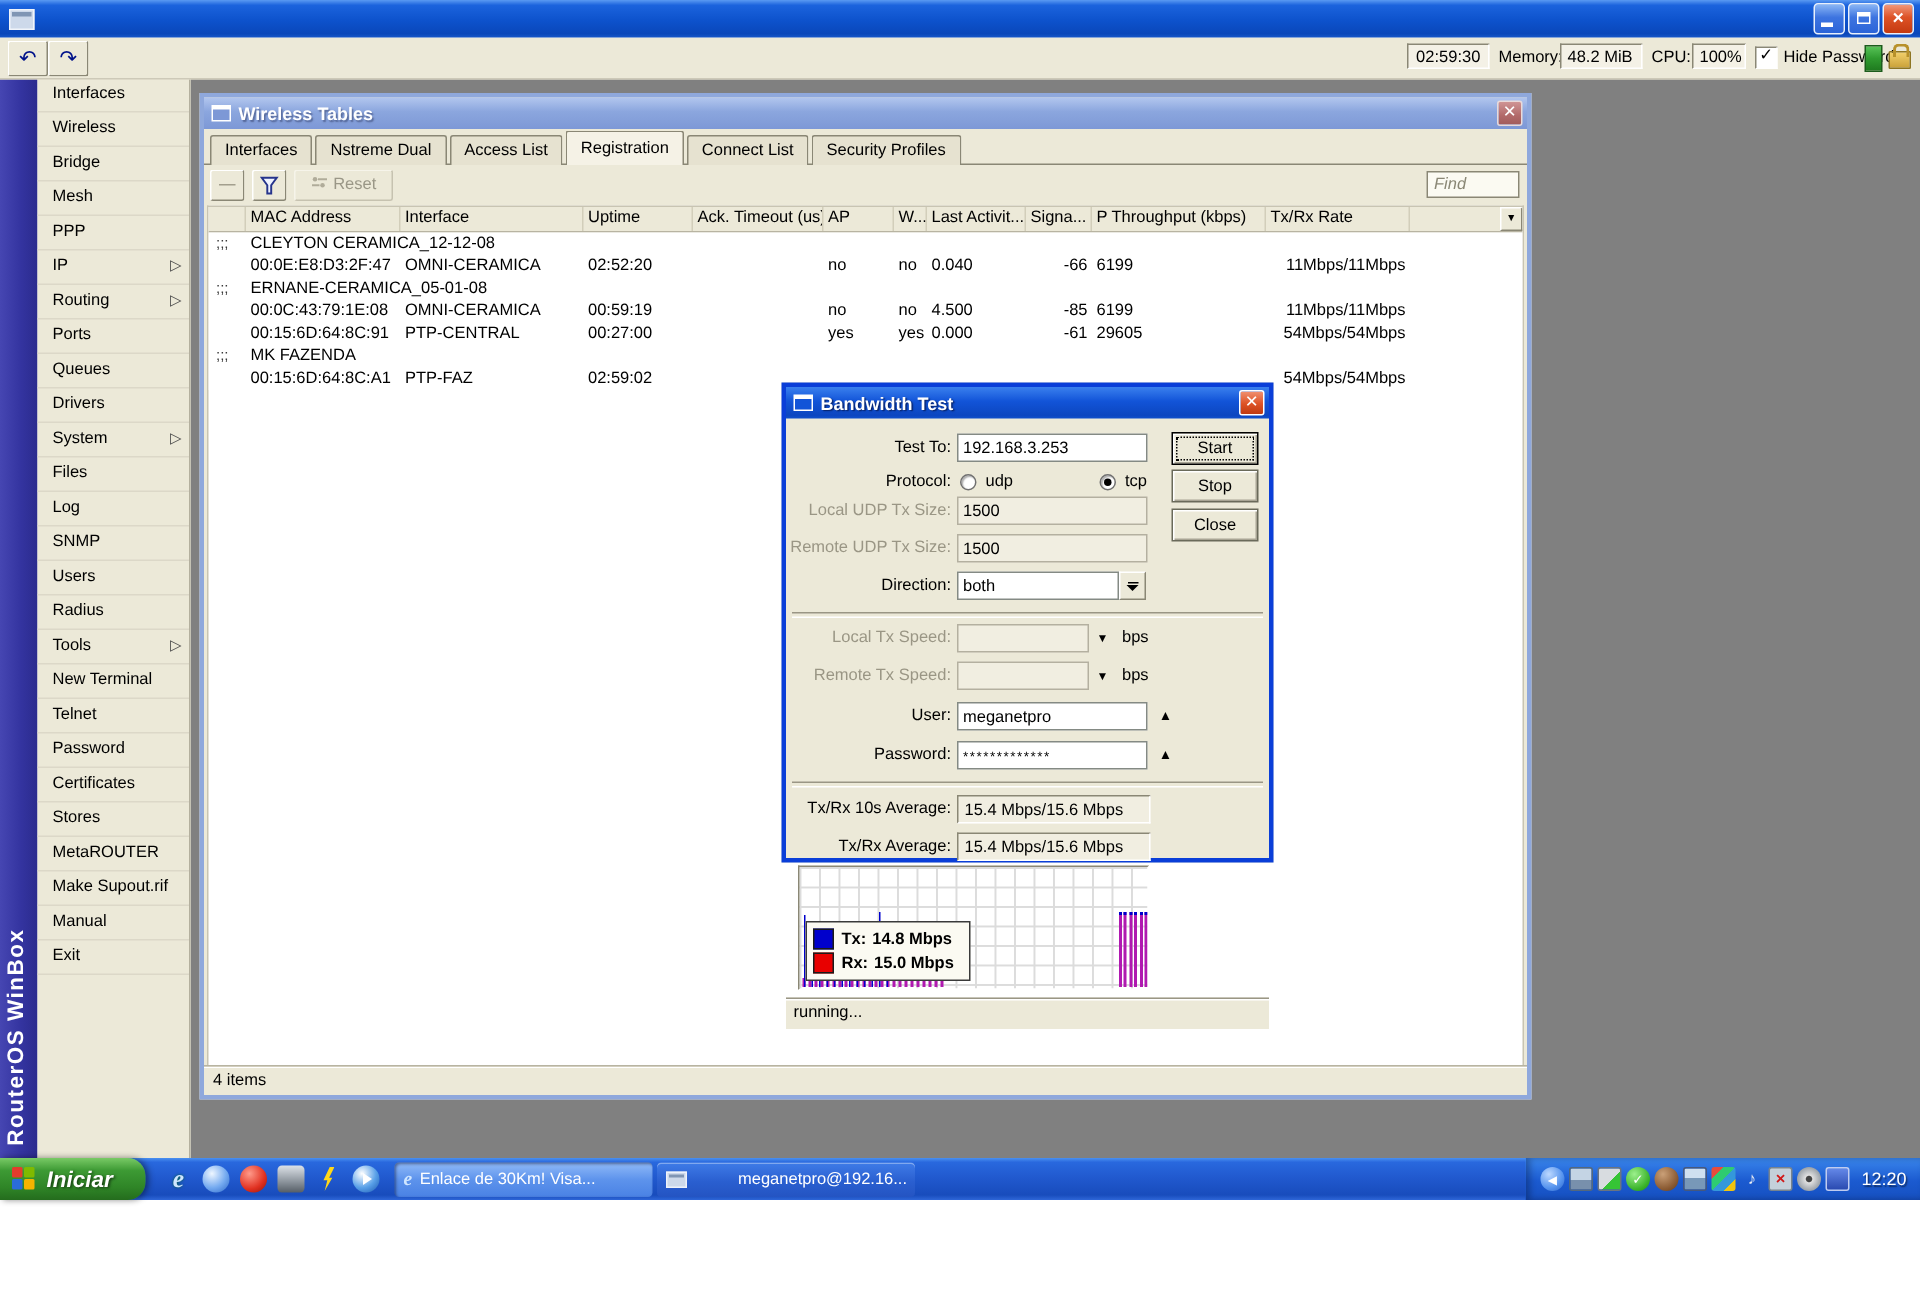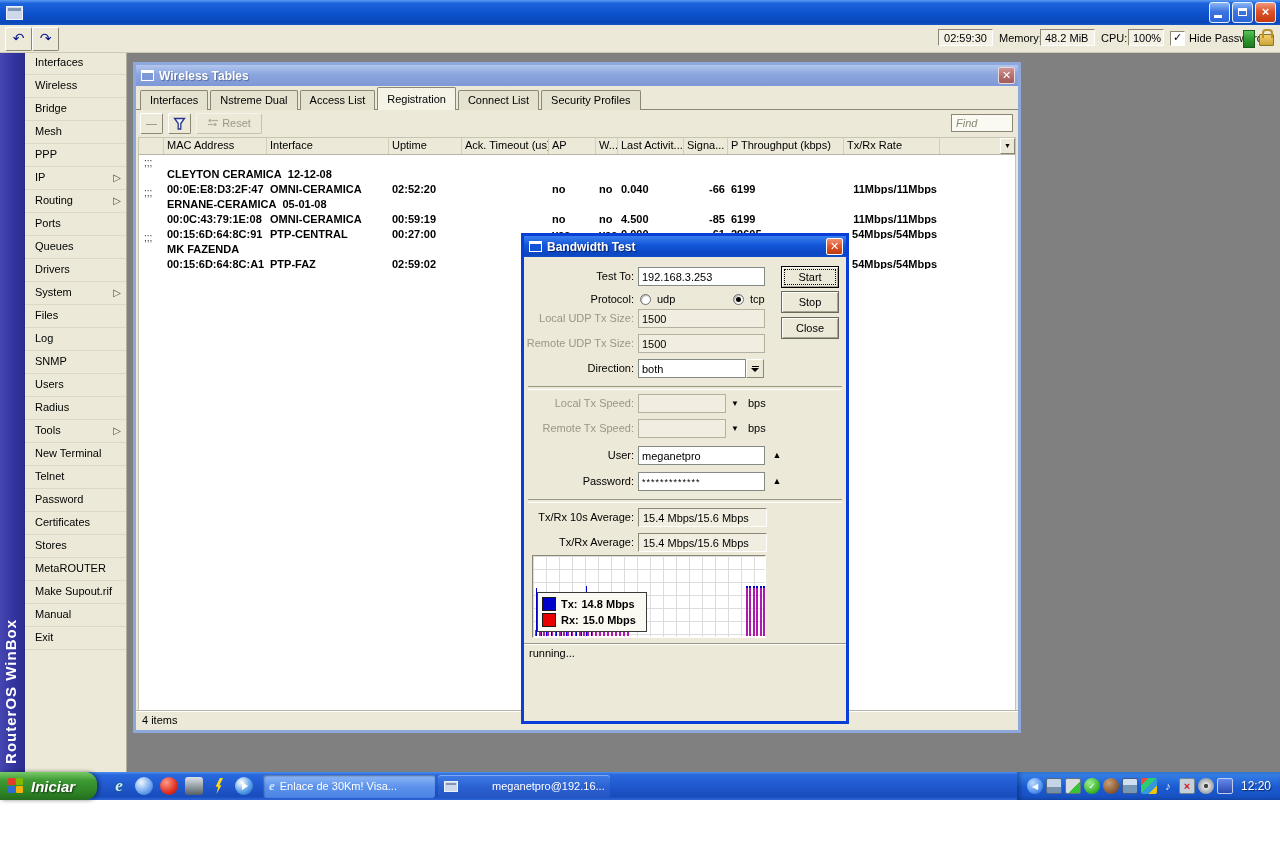--- a/index.html
+++ b/index.html
@@ -75,27 +75,27 @@
   .table-area{flex:1;margin:0 2px;background:#fff;position:relative;overflow:hidden;
     border:1px solid #c8c4b2;border-bottom:none;}
   .grid-header{display:flex;height:16px;background:#ece9d8;border-bottom:1px solid #b8b4a2;}
   .hc{box-sizing:border-box;padding:1px 3px 0;border-right:1px solid #d2ceba;white-space:nowrap;overflow:hidden;flex:0 0 auto;}
   .hfill{flex:1 1 auto;}
   .hdrop{flex:0 0 15px;background:#ece9d8;border:1px solid;border-color:#fff #8a8775 #8a8775 #fff;
     font-size:7px;line-height:13px;text-align:center;box-sizing:border-box;}
   .col0{width:25px;}.col1{width:103px;}.col2{width:122px;}.col3{width:73px;}.col4{width:87px;}
   .col5{width:47px;}.col6{width:22px;}.col7{width:66px;}.col8{width:44px;}.col9{width:116px;}.col10{width:96px;}
   .trow,.grow{display:flex;height:15px;line-height:15px;white-space:nowrap;background:#fff;}
-  .tc{box-sizing:border-box;padding:12px 3px;overflow:hidden;flex:0 0 auto;font-weight:bold;}
+  .tc{box-sizing:border-box;padding:0 3px;overflow:hidden;flex:0 0 auto;}
   .ra{text-align:right;}
   .gflag{flex:0 0 25px;box-sizing:border-box;padding-left:5px;color:#3a3a3a;font-size:10px;}
   .ww-status{flex:0 0 19px;border-top:1px solid #b8b4a2;box-shadow:inset 0 1px 0 #fff;
     line-height:18px;padding-left:6px;background:#ece9d8;}
   
-  .bt{position:absolute;left:521px;top:233px;width:328px;height:491px;box-sizing:border-box;
+  .bt{position:absolute;left:521px;top:255px;width:328px;height:320px;box-sizing:border-box;
     border:3px solid #0a3ed8;background:#ece9d8;z-index:50;}
   .bt-title{height:21px;background:linear-gradient(180deg,#3a80ee 0%,#1254d8 45%,#0c46c0 90%,#1150cc 100%);
     display:flex;align-items:center;padding:0 3px;color:#fff;font-weight:bold;font-size:12px;
     text-shadow:1px 1px 1px rgba(0,0,30,.6);}
   .bt-close{margin-left:auto;width:17px;height:17px;border-radius:2px;border:1px solid #fff;box-sizing:border-box;
     background:linear-gradient(180deg,#f09070 0%,#dd5226 55%,#c03a10 100%);color:#fff;text-align:center;
     line-height:14px;font-size:11px;font-weight:bold;text-shadow:none;}
   .bt-body{position:relative;height:407px;}
   .flabel{position:absolute;left:0;width:110px;text-align:right;line-height:19px;white-space:nowrap;}
   .fl-gray{color:#9a9685;}

